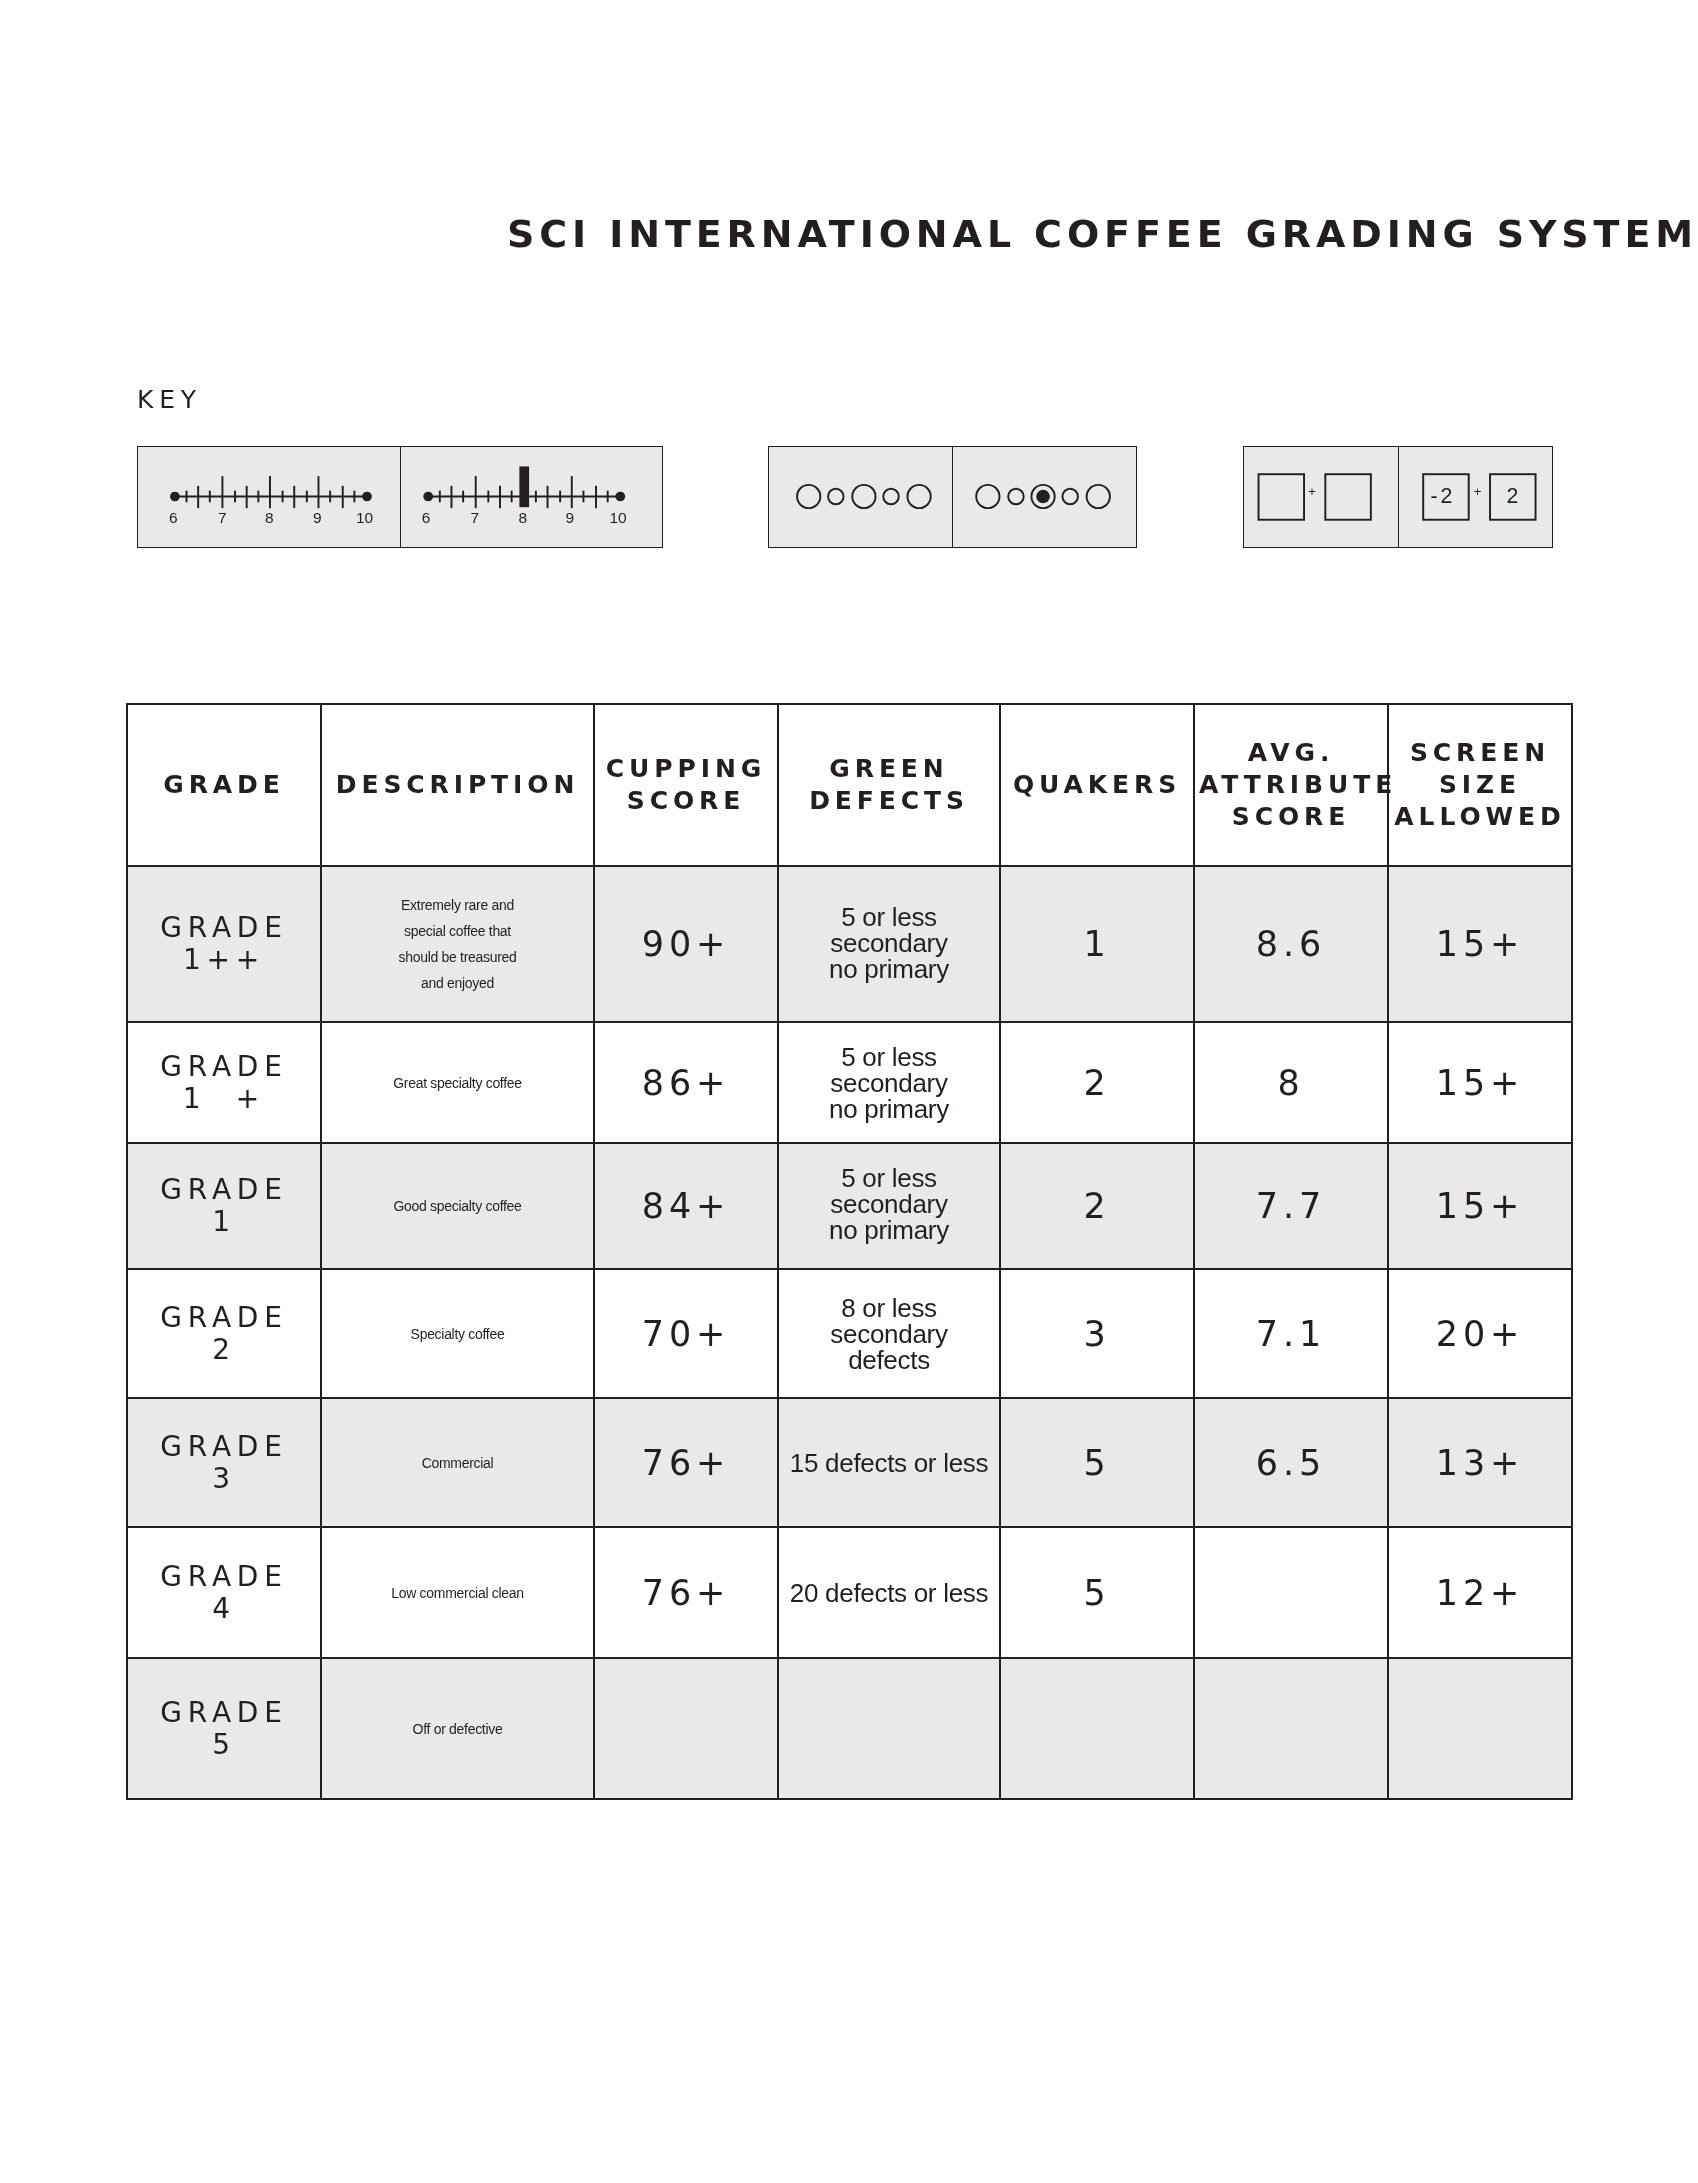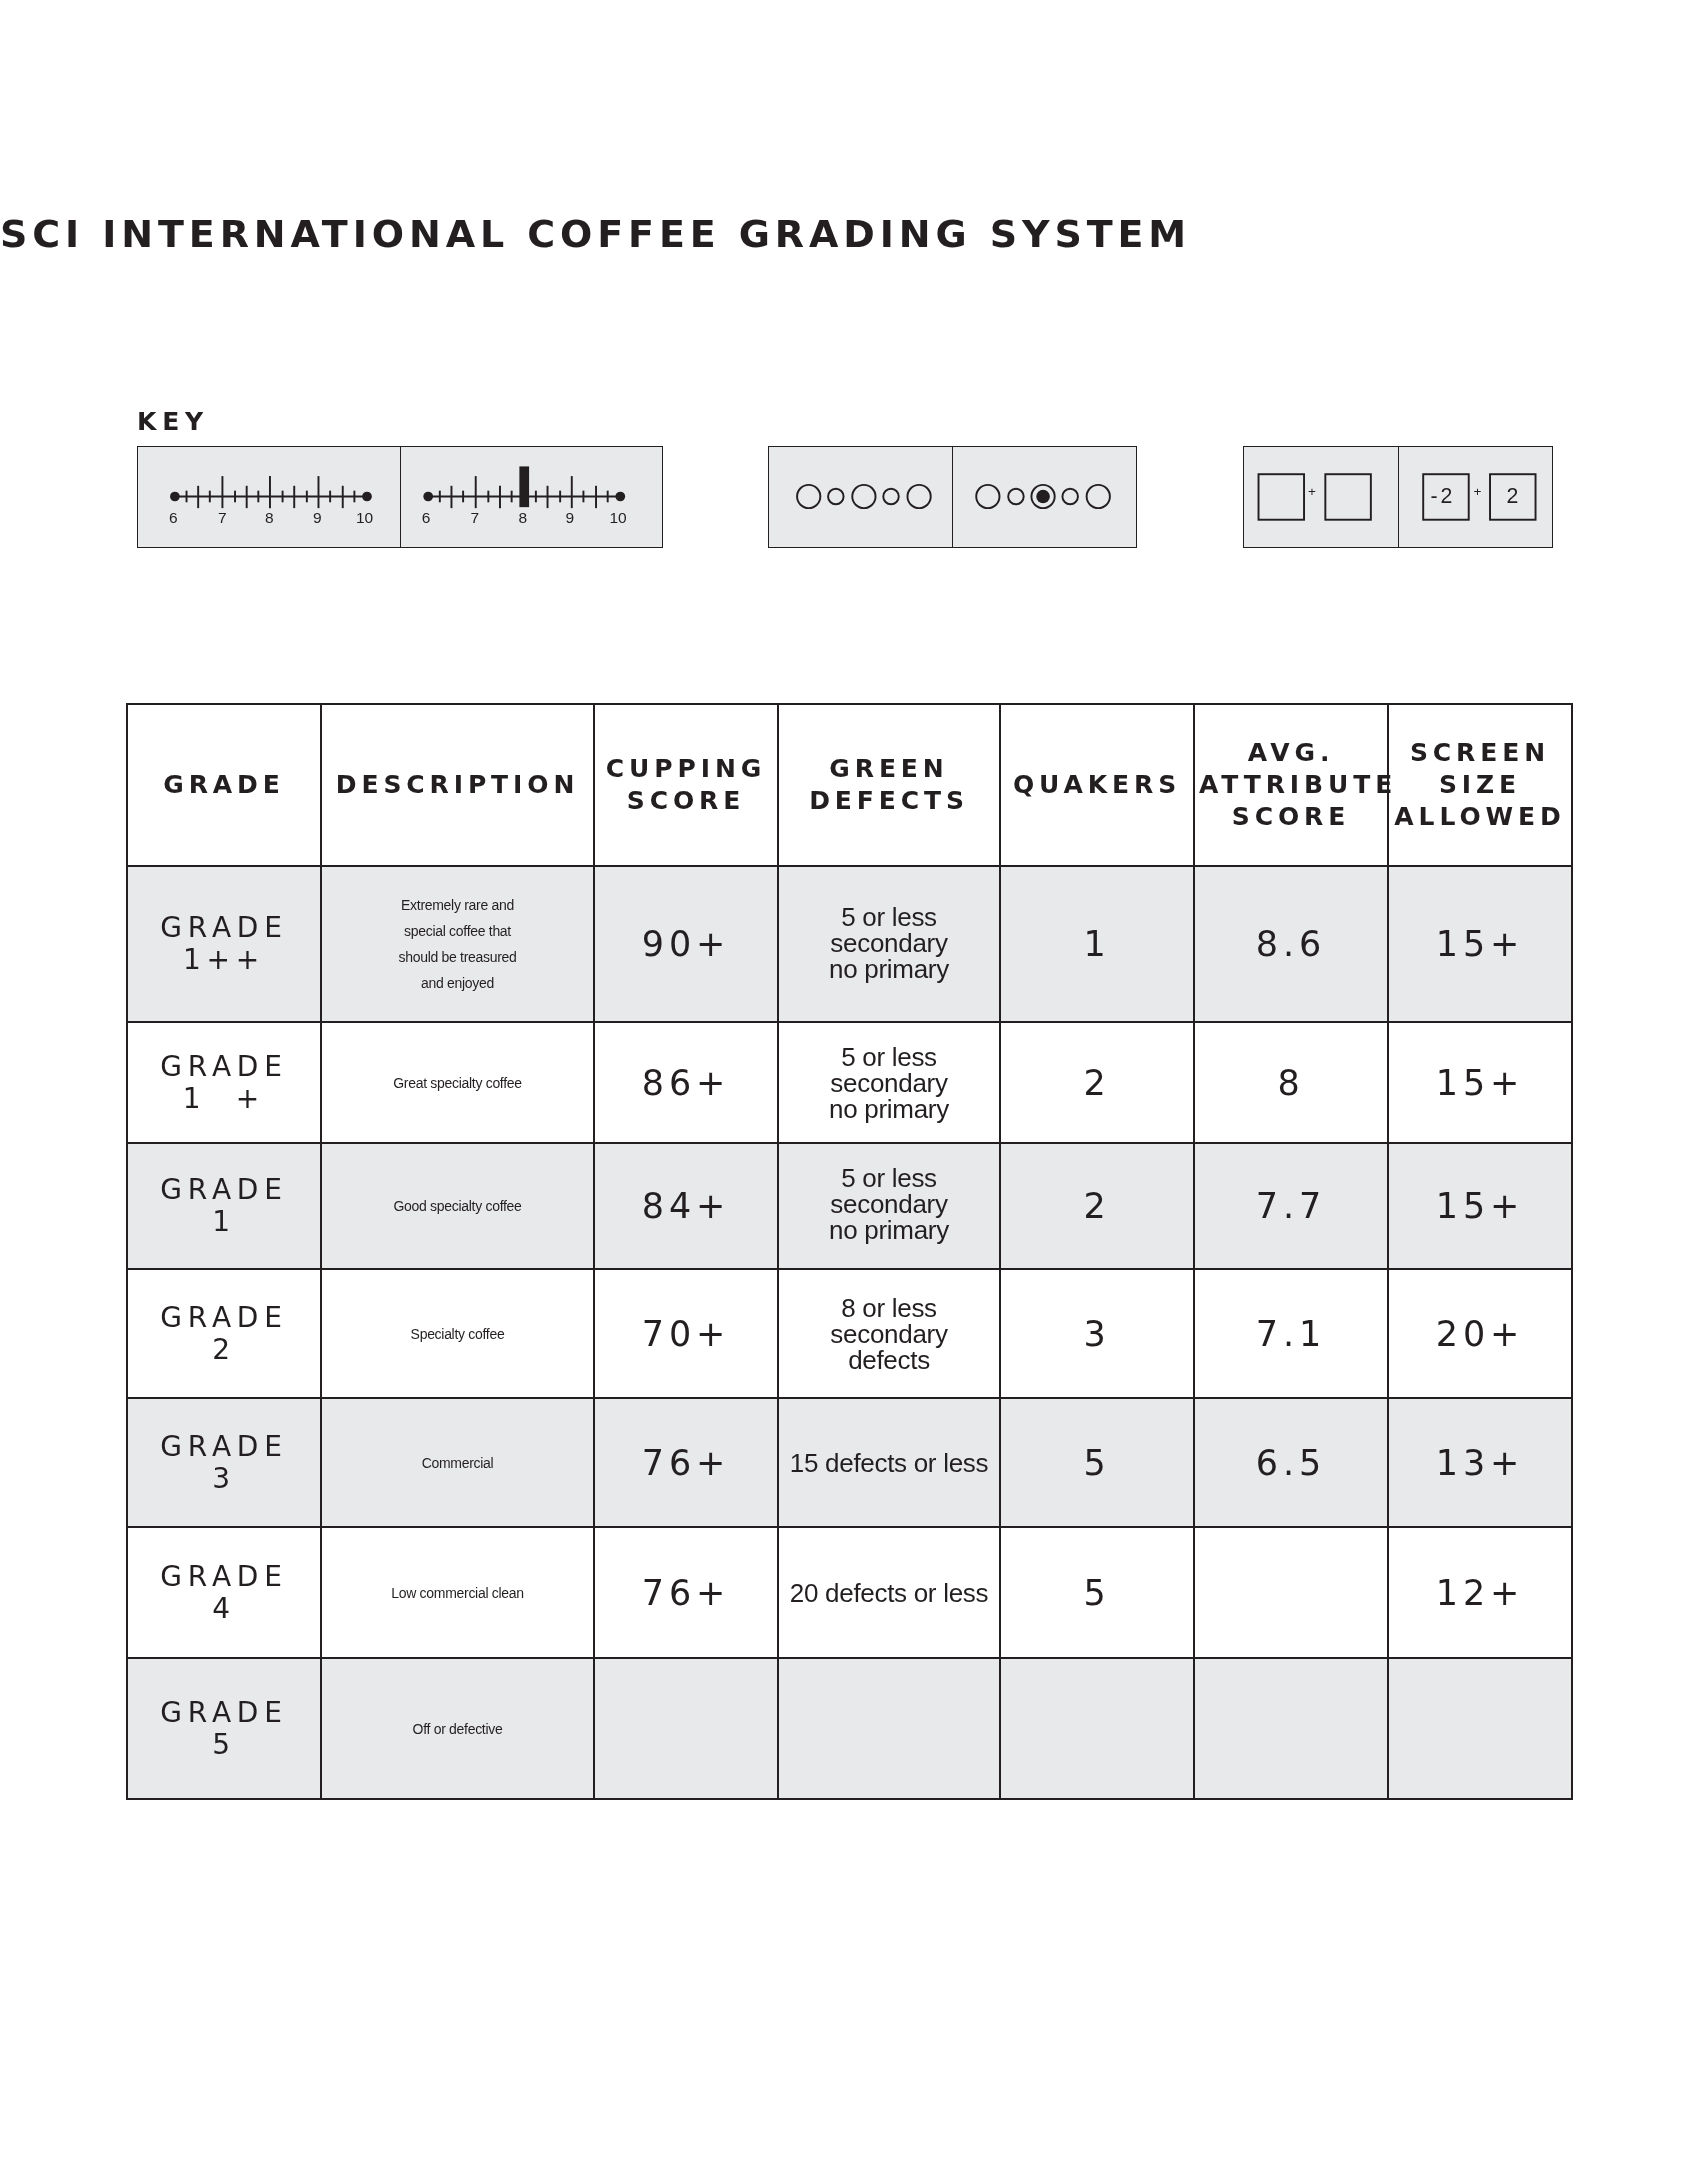--- a/index.html
+++ b/index.html
@@ -1,27 +1,27 @@
 <!DOCTYPE html>
 <html><head>
 <meta charset="utf-8">
 <style>
   html, body { margin: 0; padding: 0; background: #ffffff; }
   body {
     width: 1698px; height: 2183px; position: relative; overflow: hidden;
     font-family: "Liberation Sans", "DejaVu Sans", sans-serif; color: #231f20;
   }
   .title {
-    position: absolute; left: 0; width: 1698px; top: 212px; text-align: left;
+    position: absolute; left: 0; width: 1698px; top: 212px; text-align: right;
     font-family: "DejaVu Sans", sans-serif; font-weight: bold; font-size: 38px;
     letter-spacing: 4.9px; color: #231f20;
   }
   .key-label {
-    position: absolute; left: 137px; top: 407px;
-    font-family: "DejaVu Sans", sans-serif; font-weight: bold; font-size: 25px;
+    position: absolute; left: 137px; top: 385px;
+    font-family: "DejaVu Sans", sans-serif; font-weight: normal; font-size: 25px;
     letter-spacing: 5.8px; color: #231f20;
   }
   .key-box {
     position: absolute; background: #e8e9eb; border: 1.9px solid #231f20;
     box-sizing: border-box; display: flex;
   }
   .key-box .half { flex: 1; position: relative; }
   .key-box .half + .half { border-left: 1.9px solid #231f20; }
   .key-box svg { position: absolute; left: 0; top: 0; }
 

